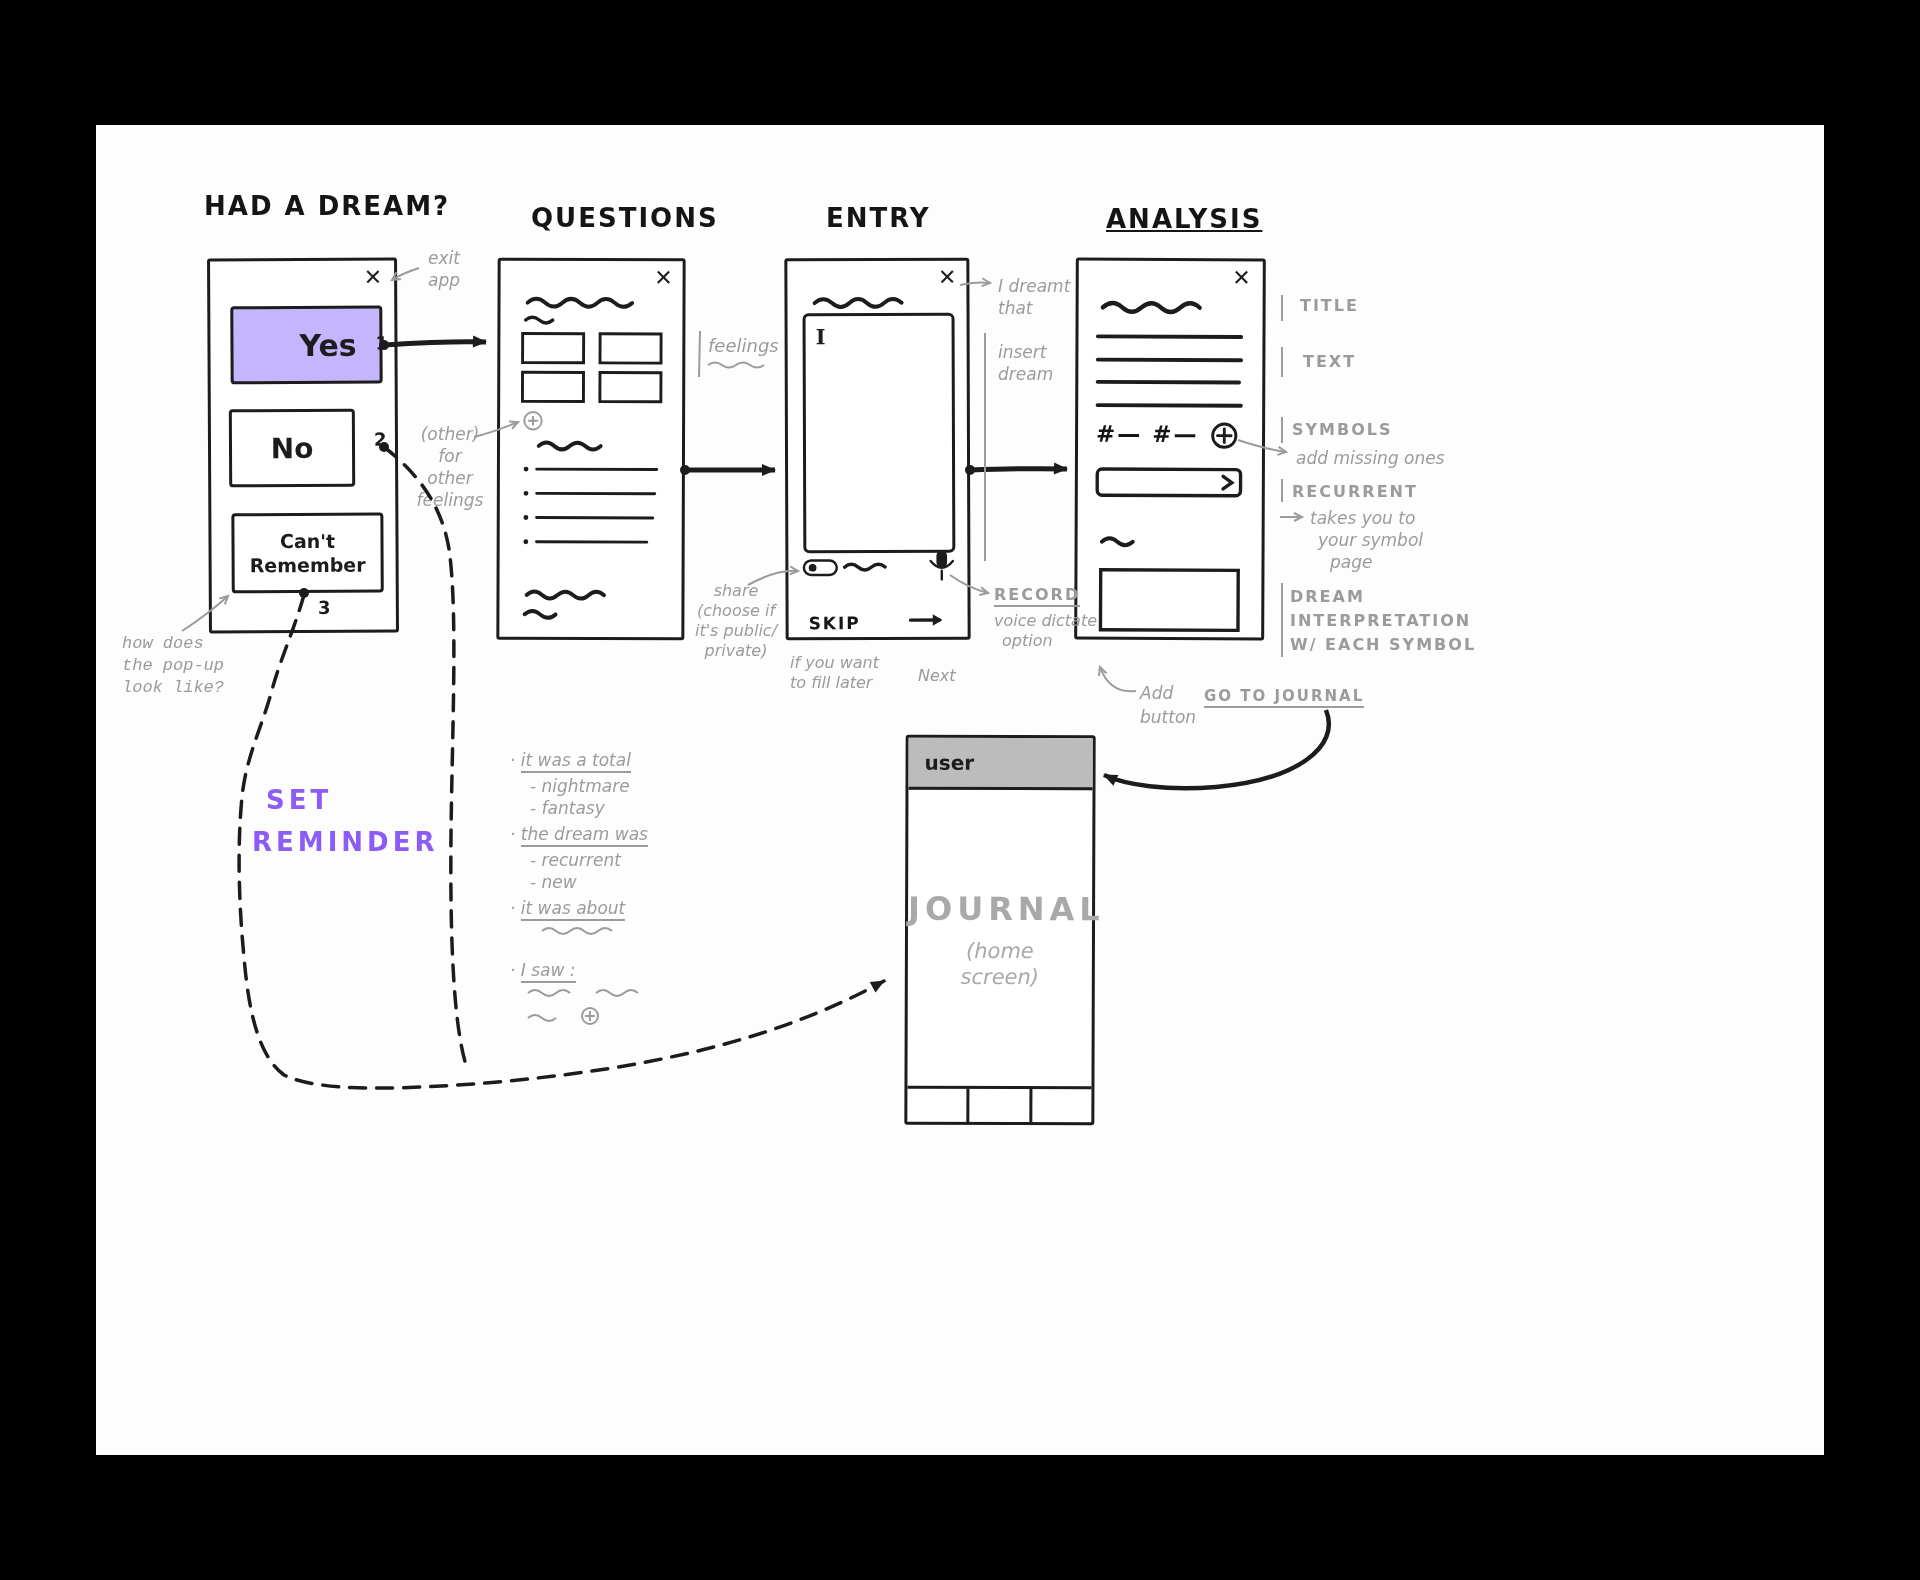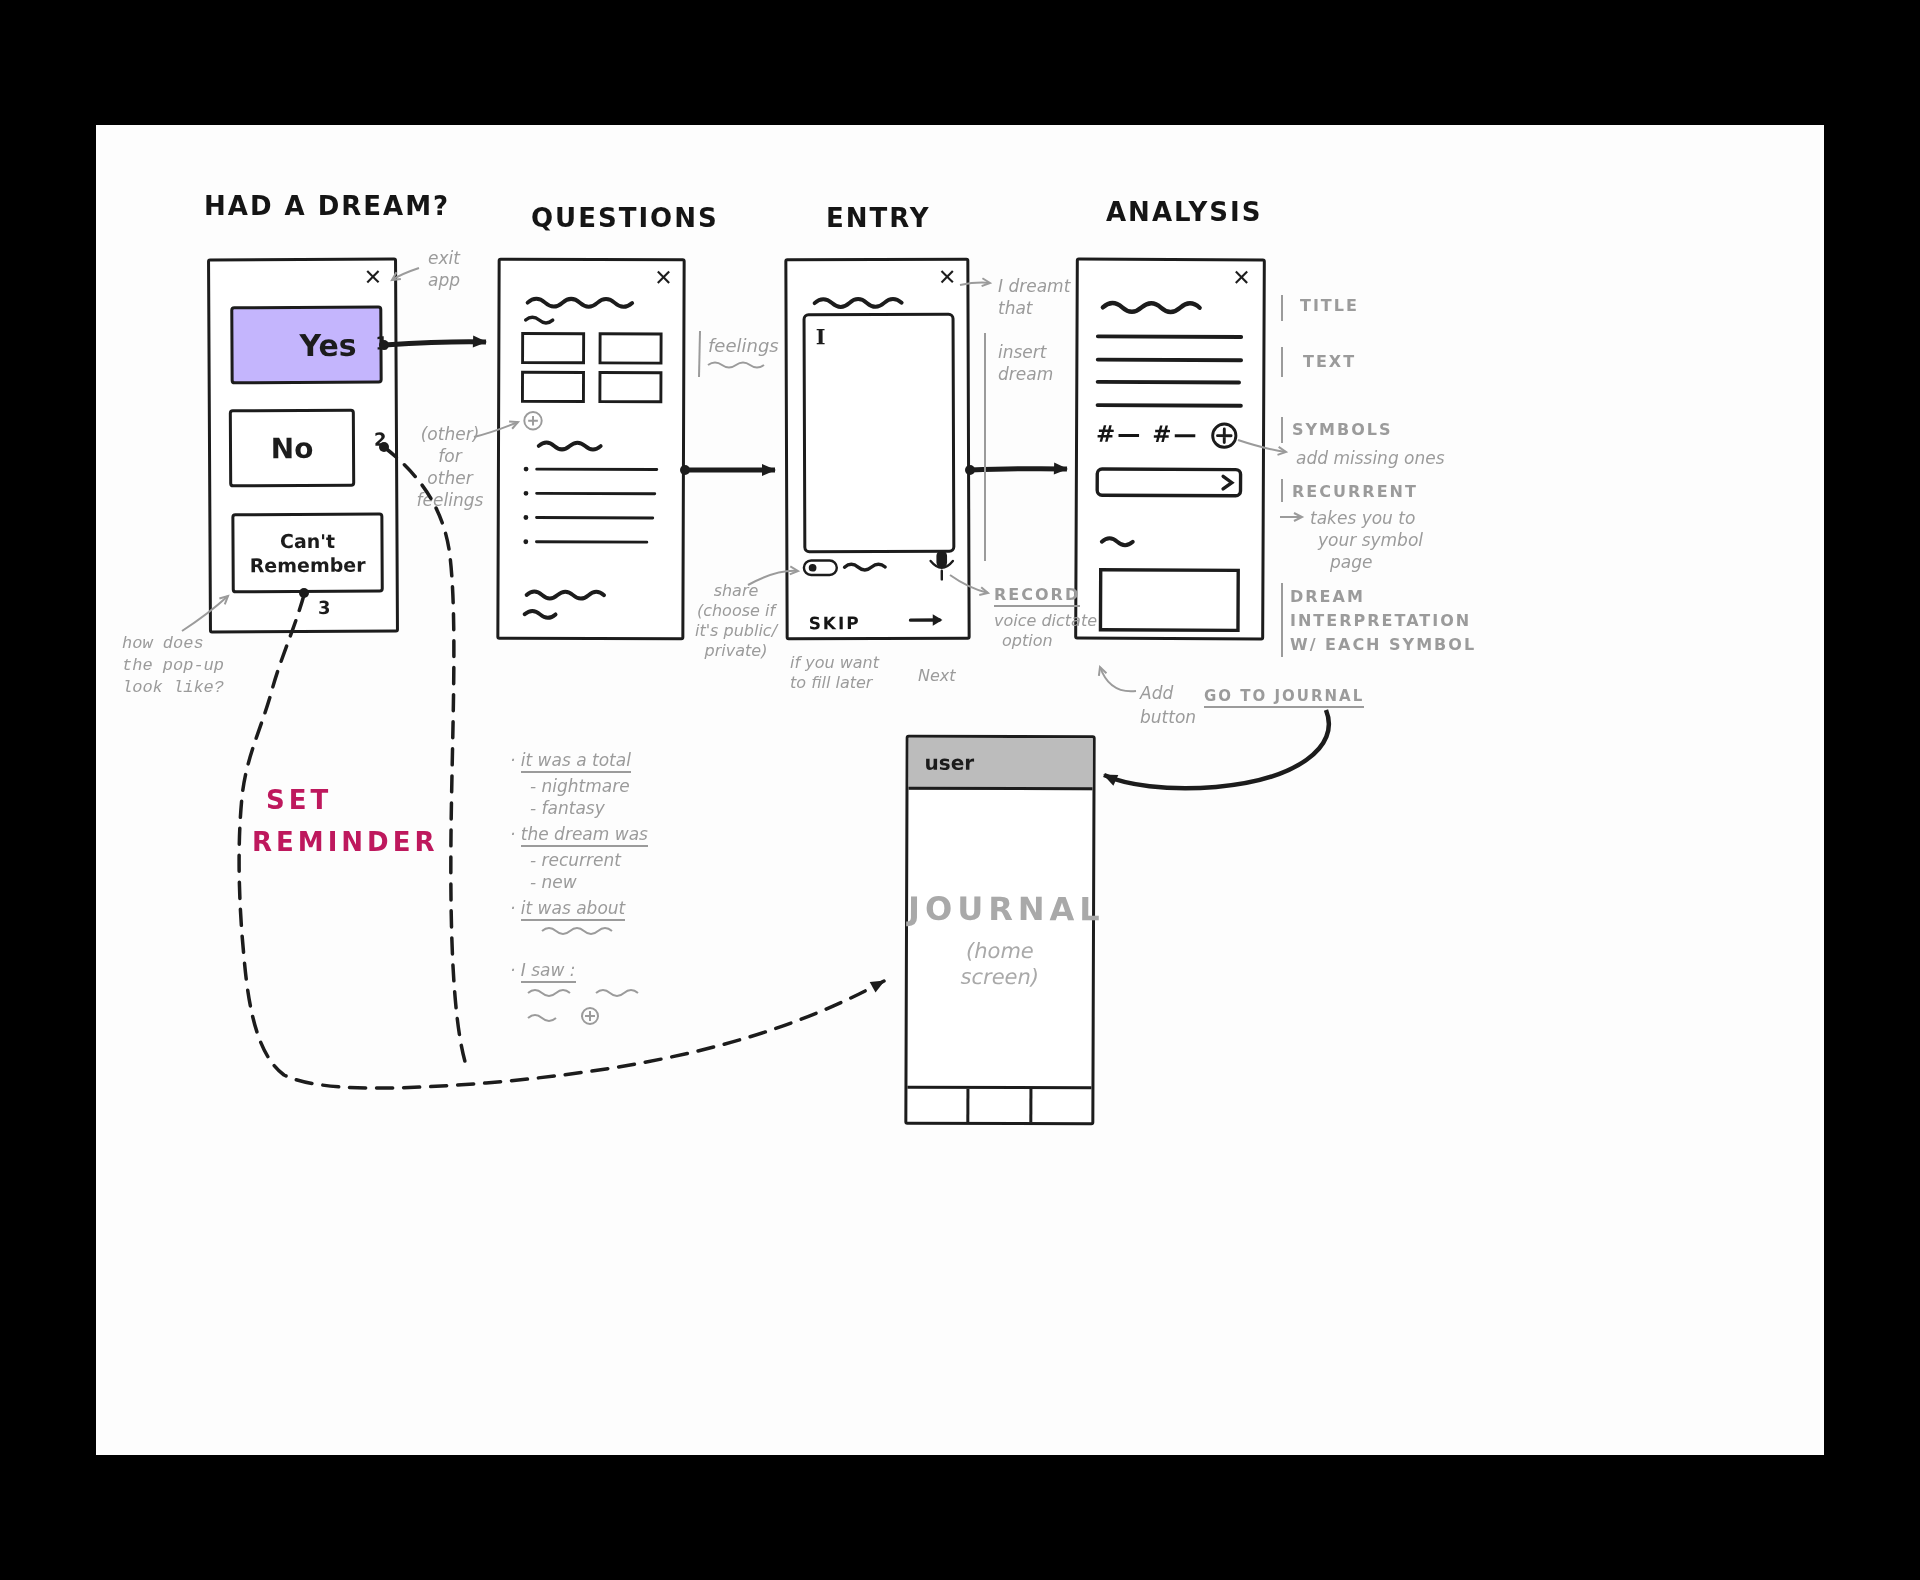--- a/index.html
+++ b/index.html
@@ -13,21 +13,21 @@
   .btn { position:absolute; border:3.5px solid #1c1c1c; border-radius:4px; display:flex; align-items:center;
          justify-content:center; font-weight:bold; background:#fff; text-align:center; }
   .shaded { background:#c4b5fd;padding-left:43px; }
   .marker { position:absolute; font-size:18px; font-weight:bold; color:#1c1c1c; }
   .ann-block { font-size:17px; line-height:22px; color:#9b9b9b; font-style:italic; z-index:3; }
   .cap { font-style:normal; font-weight:600; letter-spacing:2px; font-size:16px; }
   .u-pencil { border-bottom:2px solid #9b9b9b; padding-bottom:1px; }
   .note-group { position:absolute; font-size:17px; line-height:22px; color:#9b9b9b; font-style:italic; z-index:3; }
   .note-head { margin-bottom:4px; }
   .note-line { padding-left:20px; line-height:22px; }
-  .set-reminder { position:absolute; font-weight:bold; color:#be185d; letter-spacing:4px; font-size:26px; z-index:3; }
+  .set-reminder { position:absolute; font-weight:bold; color:#8b5cf6; letter-spacing:4px; font-size:26px; z-index:3; }
   svg.overlay { position:absolute; left:0; top:0; z-index:5; pointer-events:none; }
   svg.inner { position:absolute; left:0; top:0; width:100%; height:100%; pointer-events:none; }
   .textarea-box { position:absolute; border:3.5px solid #1c1c1c; border-radius:6px; background:#fff; }
   .cursor-i { position:absolute; left:10px; top:8px; font-family:"DejaVu Serif",serif; font-size:21px; font-weight:bold; }
   .skip { position:absolute; font-size:17px; font-weight:bold; letter-spacing:2px; color:#151515; }
   .symbols-row { position:absolute; font-size:23px; font-weight:bold; letter-spacing:2px; color:#151515; }
   .journal-header { position:absolute; left:0; top:0; right:0; height:52px; background:#bcbcbc;
                     border-bottom:3.5px solid #1c1c1c; display:flex; align-items:center; padding-left:16px;
                     font-size:20px; font-weight:bold; color:#1c1c1c; }
   .journal-title { position:absolute; left:0; right:0; top:152px; text-align:center; font-size:32px; font-weight:bold;
@@ -169,21 +169,21 @@
     <div><span class="u-pencil cap">RECORD</span></div>
     <div style="margin-top:6px;">voice dictate</div>
     <div style="padding-left:8px;">option</div>
   </div>
   <div class="abs ann-block" style="left:694px; top:528px; font-size:16px; line-height:20px;">
     <div>if you want</div>
     <div>to fill later</div>
   </div>
   <div class="abs ann-block" style="left:822px; top:540px; font-size:16px;">Next</div>
 
-  <div class="abs screen-title" style="left:1010px; top:72px;">ANALYSIS</div>
+  <div class="abs screen-title" style="left:1010px; top:79px;text-decoration:underline;">ANALYSIS</div>
 
   <div class="frame" style="left:979px; top:133px; width:190px; height:382px; transform:rotate(0.25deg);">
     <span class="close" style="right:12px; top:6px;">✕</span>
     <svg class="inner" viewBox="0 0 190 382">
       <path d="M25,45 q10,-9 20,0 t20,0 t20,0 t20,0 t20,0" stroke="#1c1c1c" stroke-width="4.5" fill="none" stroke-linecap="round"></path>
       <path d="M20,75 H168" stroke="#1c1c1c" stroke-width="4" stroke-linecap="round"></path>
       <path d="M20,99 H168" stroke="#1c1c1c" stroke-width="4" stroke-linecap="round"></path>
       <path d="M20,122 H166" stroke="#1c1c1c" stroke-width="4" stroke-linecap="round"></path>
       <path d="M20,146 H168" stroke="#1c1c1c" stroke-width="4" stroke-linecap="round"></path>
       <g>

